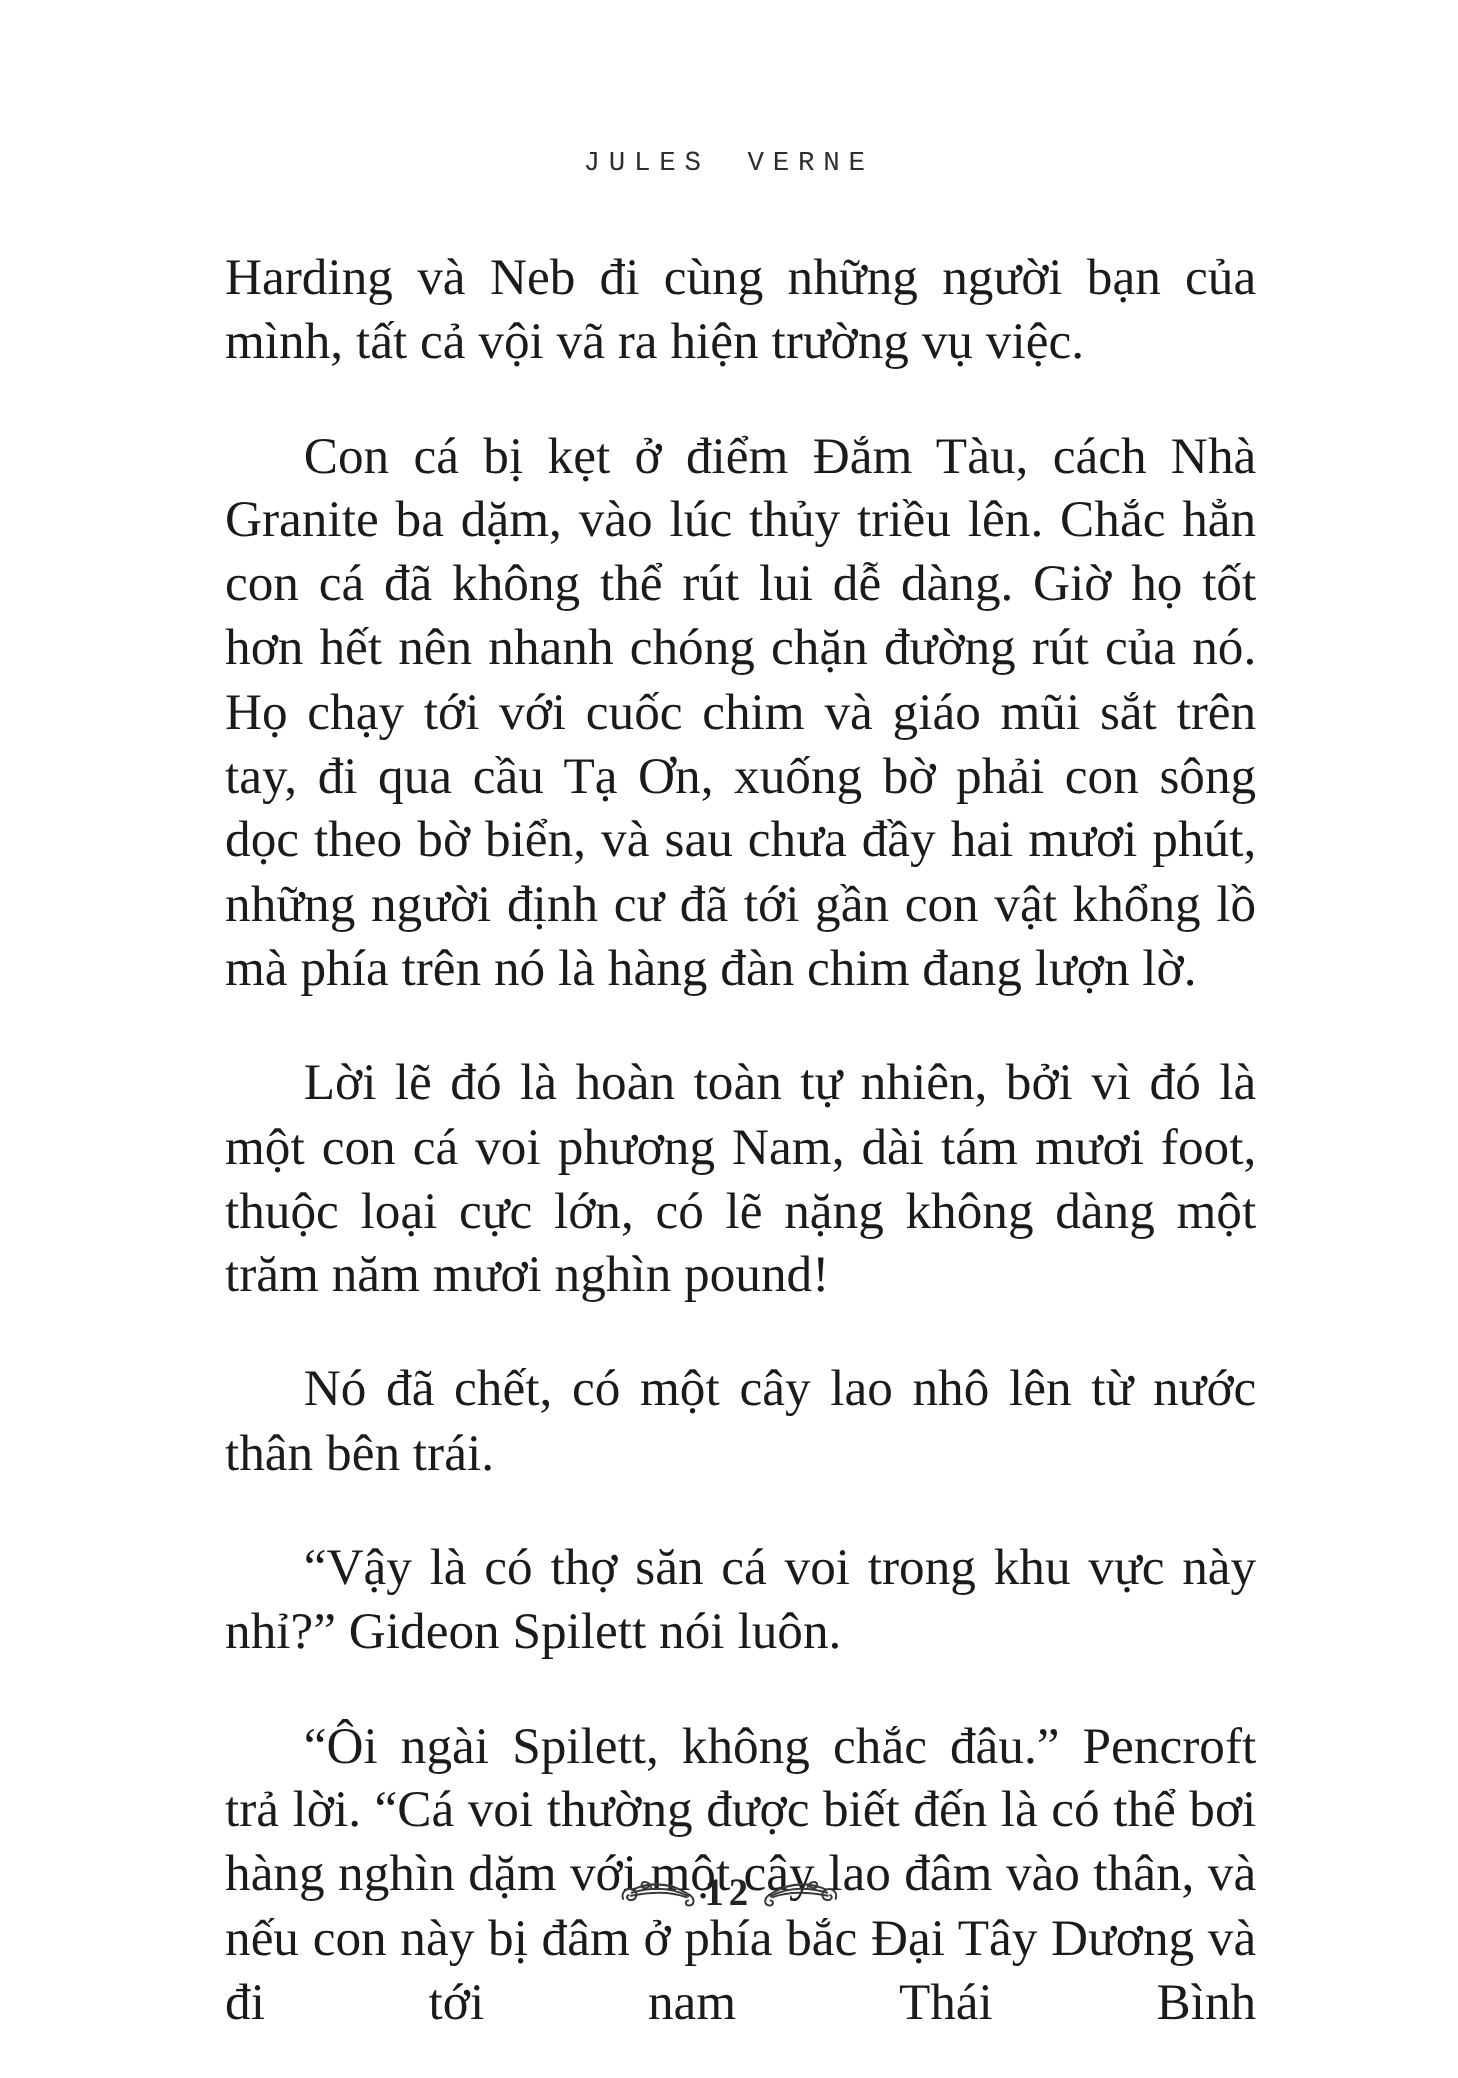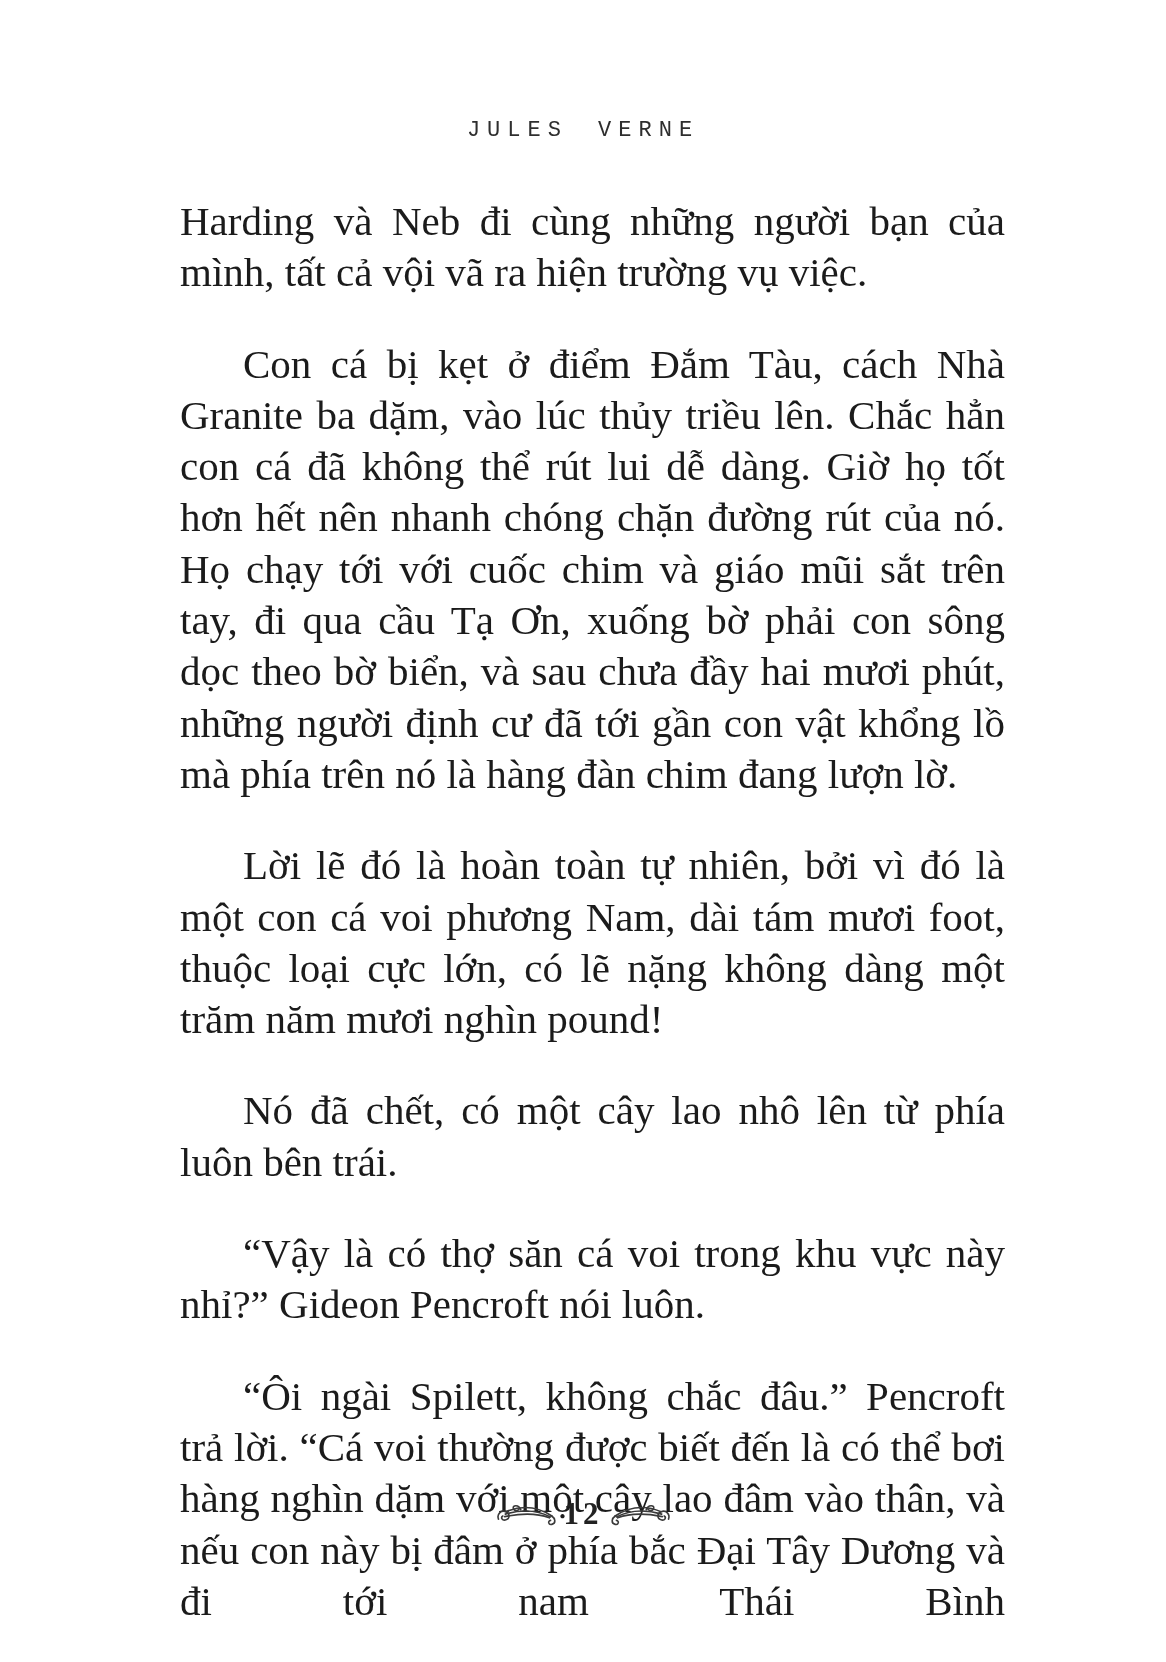--- a/index.html
+++ b/index.html
@@ -62,22 +62,22 @@
 <body>
 
 <div class="page">
 
   <header class="running-head">JULES VERNE</header>
 
   <main class="body-text" id="paragraphs">
       <p class="para">Harding và Neb đi cùng những người bạn của mình, tất cả vội vã ra hiện trường vụ việc.</p>
       <p class="para indent">Con cá bị kẹt ở điểm Đắm Tàu, cách Nhà Granite ba dặm, vào lúc thủy triều lên. Chắc hẳn con cá đã không thể rút lui dễ dàng. Giờ họ tốt hơn hết nên nhanh chóng chặn đường rút của nó. Họ chạy tới với cuốc chim và giáo mũi sắt trên tay, đi qua cầu Tạ Ơn, xuống bờ phải con sông dọc theo bờ biển, và sau chưa đầy hai mươi phút, những người định cư đã tới gần con vật khổng lồ mà phía trên nó là hàng đàn chim đang lượn lờ.</p>
       <p class="para indent">Lời lẽ đó là hoàn toàn tự nhiên, bởi vì đó là một con cá voi phương Nam, dài tám mươi foot, thuộc loại cực lớn, có lẽ nặng không dàng một trăm năm mươi nghìn pound!</p>
-      <p class="para indent">Nó đã chết, có một cây lao nhô lên từ phía luôn bên trái.</p>
-      <p class="para indent">“Vậy là có thợ săn cá voi trong khu vực này nhỉ?” Gideon Pencroft nói luôn.</p>
+      <p class="para indent">Nó đã chết, có một cây lao nhô lên từ nước thân bên trái.</p>
+      <p class="para indent">“Vậy là có thợ săn cá voi trong khu vực này nhỉ?” Gideon Spilett nói luôn.</p>
       <p class="para indent continues">“Ôi ngài Spilett, không chắc đâu.” Pencroft trả lời. “Cá voi thường được biết đến là có thể bơi hàng nghìn dặm với một cây lao đâm vào thân, và nếu con này bị đâm ở phía bắc Đại Tây Dương và đi tới nam Thái Bình</p>
     </main>
 
   <footer class="page-footer">
     <span class="flourish left">
       <svg viewBox="0 0 100 44" xmlns="http://www.w3.org/2000/svg" fill="none" stroke="#3a3a3a" stroke-width="2.6" stroke-linecap="round">
         <path d="M4,27 C1,19 8,12 16,15 C23,17.5 23,27 15,28.5 C10,29.4 7,24.5 11,22"></path>
         <path d="M16,15 C40,5 66,6 90,22"></path>
         <path d="M15,19 C42,11 66,12 88,23.5"></path>
         <path d="M14,23 C44,17 68,18 86,25"></path>

